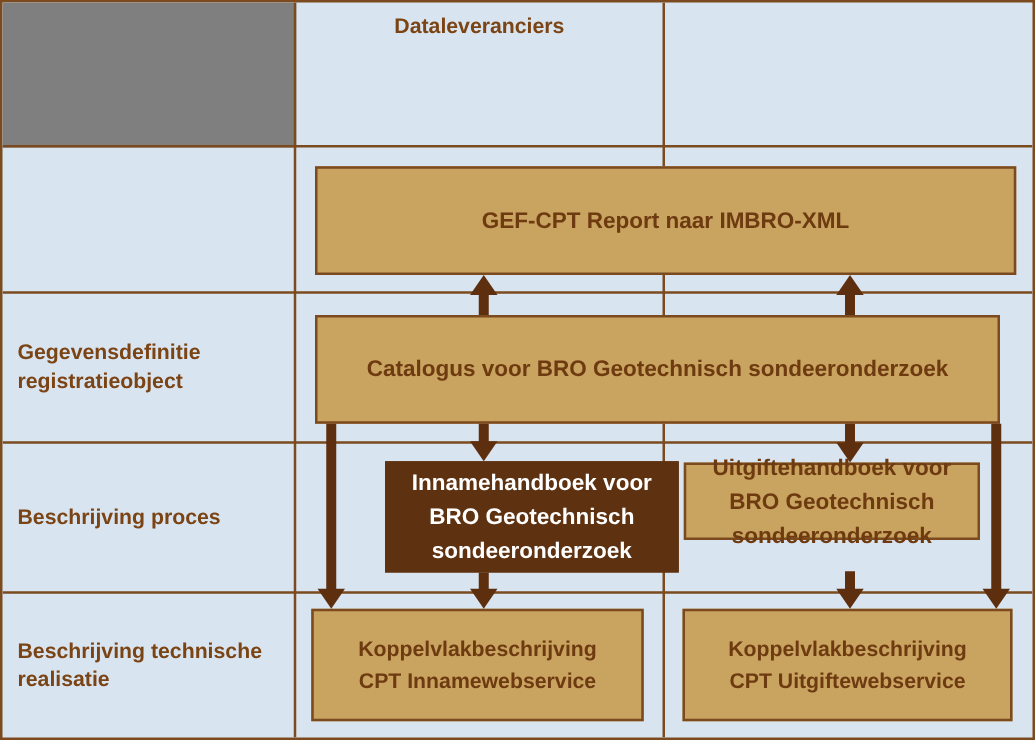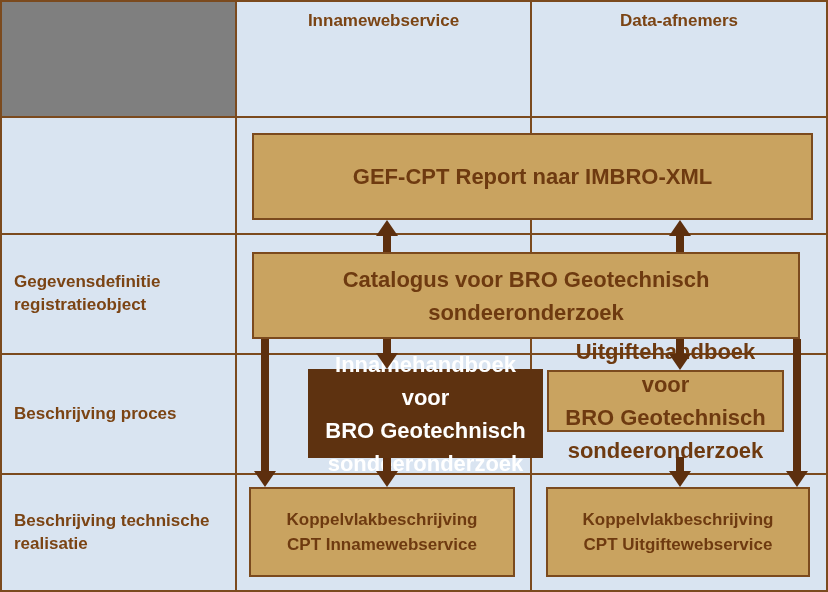--- a/index.html
+++ b/index.html
@@ -22,21 +22,21 @@
   }
   .rowlabel{
     position:absolute; left:0; width:233px; display:flex; align-items:center;
     box-sizing:border-box; padding-left:12px; font-weight:bold; font-size:17px;
     color:var(--label-text); white-space:pre-line; line-height:1.35;
   }
   .box{
     position:absolute; box-sizing:border-box; background:var(--box-fill);
     border:2px solid var(--box-border); color:var(--box-text);
     display:flex; align-items:center; justify-content:center; text-align:center;
-    font-weight:bold; font-size:22px; line-height:1.5; white-space:pre-line;
+    font-weight:bold; font-size:18px; line-height:1.5; white-space:pre-line;
   }
   .box.dark{ background:var(--highlight-box-fill); border-color:var(--highlight-box-fill); color:var(--highlight-box-text);margin-left:28px; }
   .shaft{position:absolute; width:8px; background:var(--arrow);}
   .head-up{position:absolute; width:0; height:0;
     border-left:11px solid transparent; border-right:11px solid transparent;
     border-bottom:16px solid var(--arrow);}
   .head-down{position:absolute; width:0; height:0;
     border-left:11px solid transparent; border-right:11px solid transparent;
     border-top:16px solid var(--arrow);}
 </style>
@@ -47,22 +47,21 @@
 
   <div class="corner" style="left:0; top:0; width:235px; height:116px;"></div>
 
   <div class="gridline" style="left:233px; top:0; width:2px; height:588px;"></div>
   <div class="gridline" style="left:528px; top:0; width:2px; height:588px;"></div>
   <div class="gridline" style="left:0; top:114px; width:824px; height:2px;"></div>
   <div class="gridline" style="left:0; top:231px; width:824px; height:2px;"></div>
   <div class="gridline" style="left:0; top:351px; width:824px; height:2px;"></div>
   <div class="gridline" style="left:0; top:471px; width:824px; height:2px;"></div>
 
-  <div class="colhead" style="left:235px; width:293px;">Innamewebservice</div>
-  <div class="colhead" style="left:530px; width:294px;">Data-afnemers</div>
+  <div class="colhead" style="left:235px; width:293px;">Dataleveranciers</div>
 
   <div class="rowlabel" style="top:353px; height:118px;">Beschrijving proces</div>
   <div class="rowlabel" style="top:233px; height:118px;">Gegevensdefinitie
 registratieobject</div>
   <div class="rowlabel" style="top:473px; height:115px;">Beschrijving technische
 realisatie</div>
 
   <div class="box" style="left:250px; top:131px; width:561px; height:87px;">GEF-CPT Report naar IMBRO-XML</div>
   <div class="box" style="left:250px; top:250px; width:548px; height:87px;">Catalogus voor BRO Geotechnisch sondeeronderzoek</div>
   <div class="box dark" style="left:278px; top:367px; width:235px; height:89px;">Innamehandboek voor

